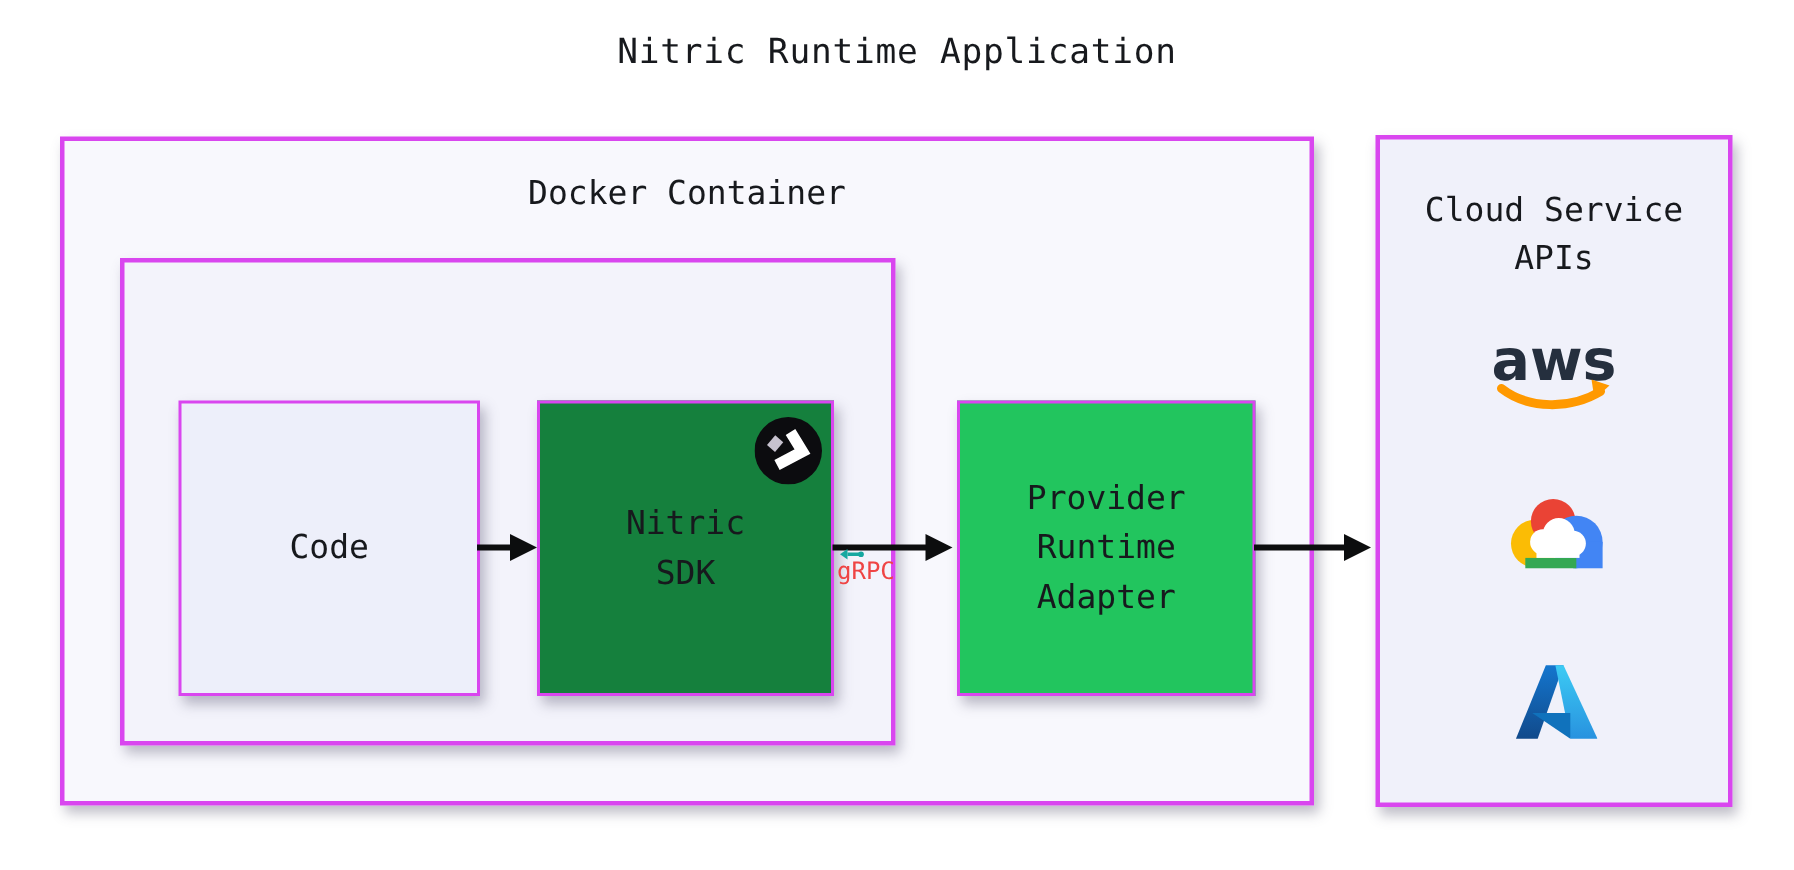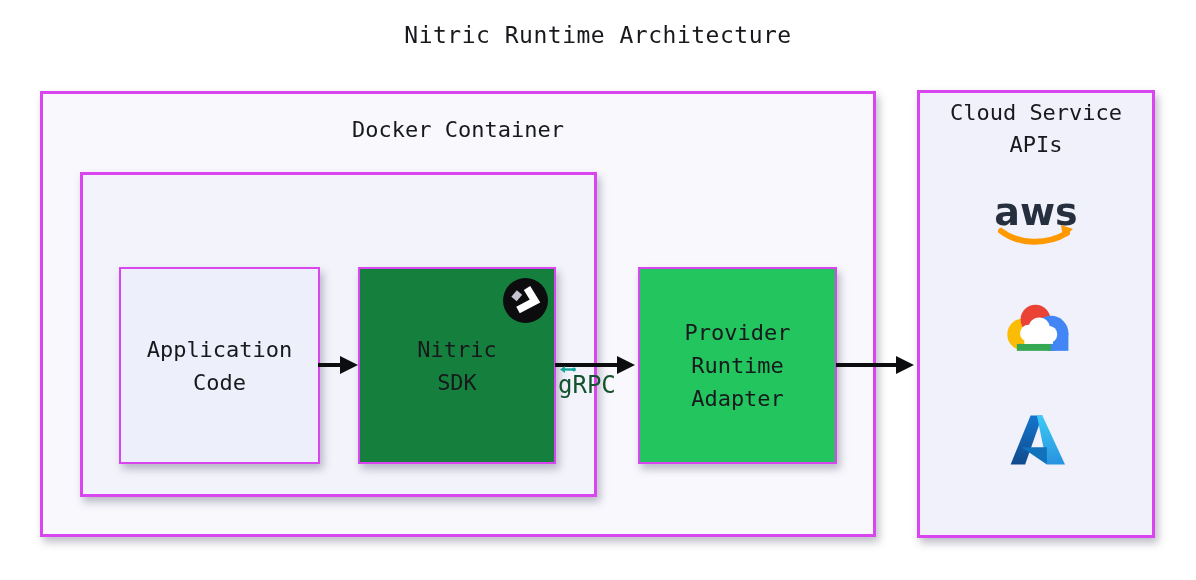--- a/index.html
+++ b/index.html
@@ -26,41 +26,40 @@
   .leaf-label{
     position:absolute;inset:0;display:flex;flex-direction:column;
     align-items:center;justify-content:center;text-align:center;
     font-size:22px;line-height:33px;
   }
   .nitric-badge{position:absolute;top:9px;right:6px;width:45px;height:45px;}
   .arrow{position:absolute;}
   .arrow line{stroke:#0c0d0e;stroke-width:4;}
   .arrow path{fill:#0c0d0e;}
   .grpc-plug{position:absolute;left:560px;top:365px;width:16px;height:9px;}
-  .grpc-text{position:absolute;left:558px;top:371px;font-size:24px;color:#14532d;}
-  .cloud-inner{position:absolute;inset:0;display:flex;flex-direction:column;align-items:center;padding-top:4px;}
+  .grpc-text{position:absolute;left:558px;top:371px;font-size:16px;color:#ef4444;}
+  .cloud-inner{position:absolute;inset:0;display:flex;flex-direction:column;align-items:center;padding-top:32px;}
   .logo-aws{margin-top:30px;}
   .logo-gcp{margin-top:52px;}
   .logo-azure{margin-top:58px;}
 </style>
 </head>
 <body>
 
 <div class="canvas">
 
-  <div class="title">Nitric Runtime Architecture</div>
+  <div class="title">Nitric Runtime Application</div>
 
   <div class="box docker">
     <div class="box-heading">Docker Container</div>
 
     <div class="box yourapp">
 
       <div class="box leaf appcode">
         <div class="leaf-label">
-          <div>Application</div>
           <div>Code</div>
         </div>
       </div>
 
       <div class="box leaf sdk">
         <div class="leaf-label">
           <div>Nitric</div>
           <div>SDK</div>
         </div>
         <svg class="nitric-badge" viewBox="0 0 45 45">

